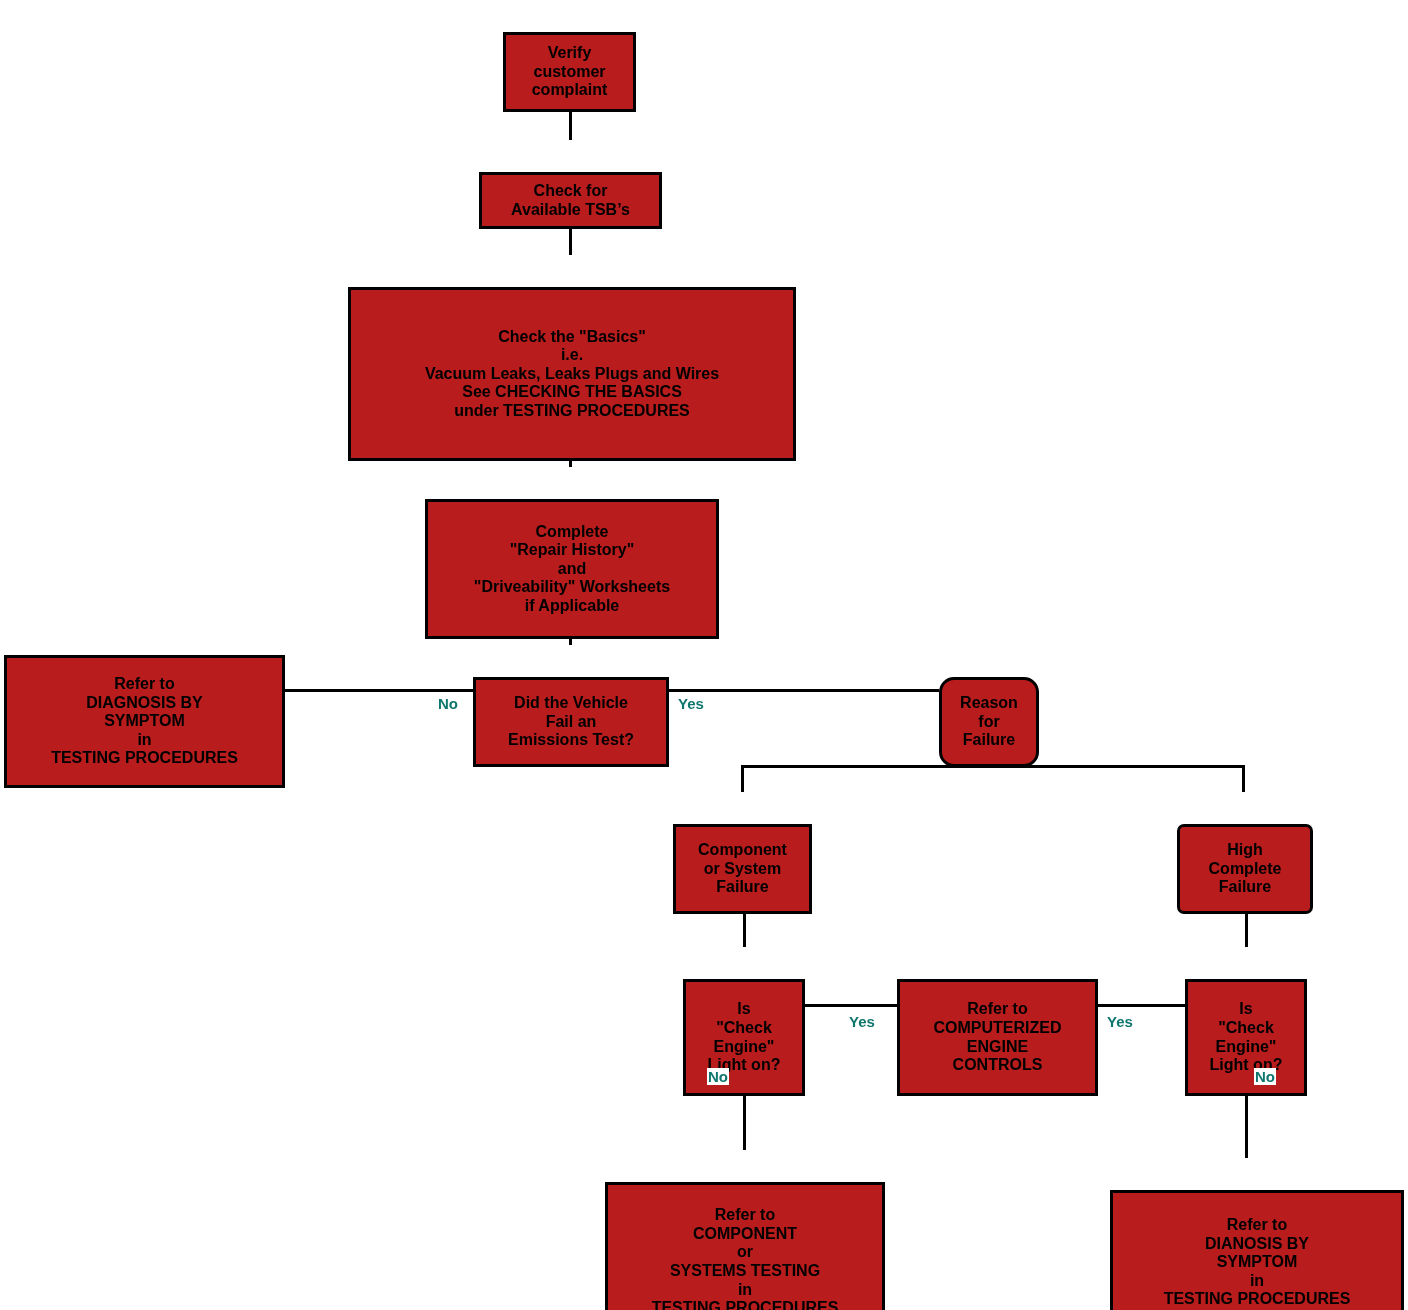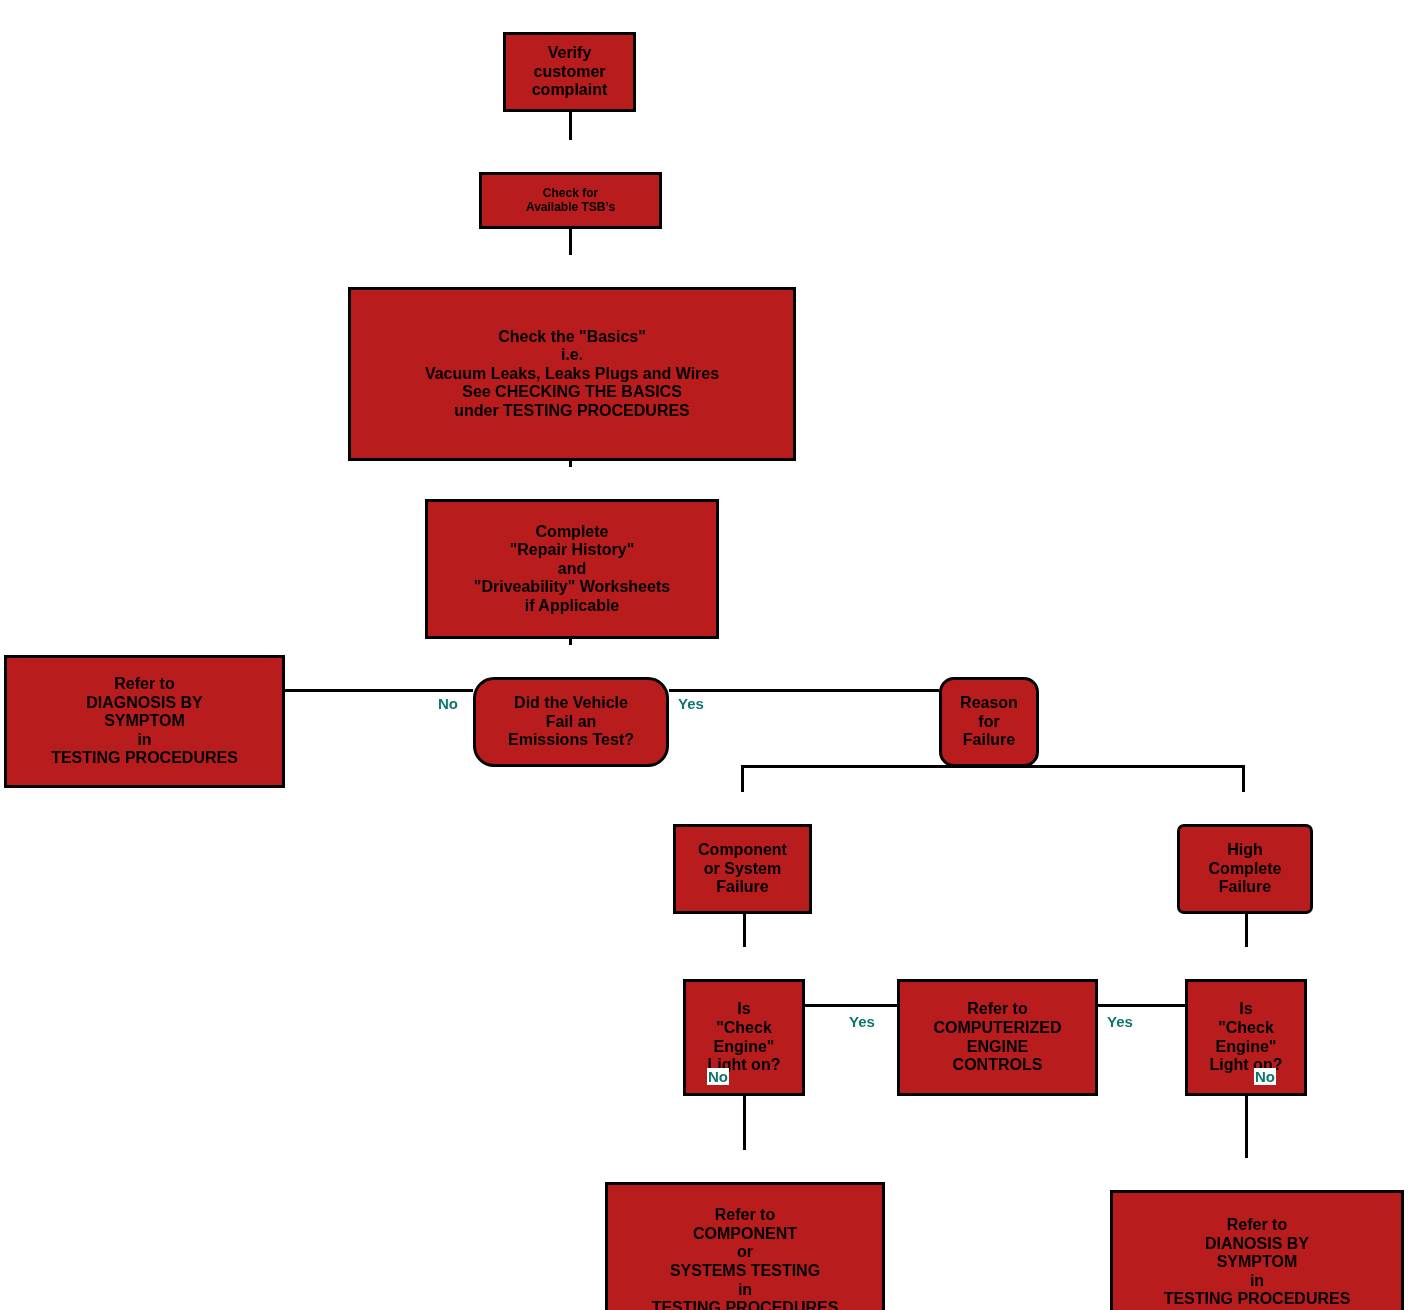--- a/index.html
+++ b/index.html
@@ -73,39 +73,39 @@
     <div class="edge v" style="left: 1245px; top: 882px; height: 65px;"></div>
     <div class="edge h" style="left: 805px; top: 1004px; width: 92px;"></div>
     <div class="edge h" style="left: 1098px; top: 1004px; width: 87px;"></div>
     <div class="edge v" style="left: 743px; top: 1064px; height: 86px;"></div>
     <div class="edge v" style="left: 1245px; top: 1064px; height: 94px;"></div>
     <div class="node" style="left: 503px; top: 0px; width: 133px; height: 80px; font-size: 16px;">
       <span class="line">Verify</span>
       <span class="line">customer</span>
       <span class="line">complaint</span>
     </div>
-    <div class="node" style="left: 479px; top: 140px; width: 183px; height: 57px; font-size: 12px;">
+    <div class="node" style="left: 479px; top: 140px; width: 183px; height: 57px; font-size: 16px;">
       <span class="line">Check for</span>
       <span class="line">Available TSB’s</span>
     </div>
     <div class="node" style="left: 348px; top: 255px; width: 448px; height: 174px; font-size: 16px;">
       <span class="line">Check the "Basics"</span>
       <span class="line">i.e.</span>
       <span class="line">Vacuum Leaks, Leaks Plugs and Wires</span>
       <span class="line">See CHECKING THE BASICS</span>
       <span class="line">under TESTING PROCEDURES</span>
     </div>
     <div class="node" style="left: 425px; top: 467px; width: 294px; height: 140px; font-size: 16px;">
       <span class="line">Complete</span>
       <span class="line">"Repair History"</span>
       <span class="line">and</span>
       <span class="line">"Driveability" Worksheets</span>
       <span class="line">if Applicable</span>
     </div>
-    <div class="node" style="left: 473px; top: 645px; width: 196px; height: 90px; font-size: 16px; border-radius: 21px;">
+    <div class="node" style="left: 473px; top: 645px; width: 196px; height: 90px; font-size: 16px;">
       <span class="line">Did the Vehicle</span>
       <span class="line">Fail an</span>
       <span class="line">Emissions Test?</span>
     </div>
     <div class="node" style="left: 4px; top: 623px; width: 281px; height: 133px; font-size: 16px;">
       <span class="line">Refer to</span>
       <span class="line">DIAGNOSIS BY</span>
       <span class="line">SYMPTOM</span>
       <span class="line">in</span>
       <span class="line">TESTING PROCEDURES</span>

